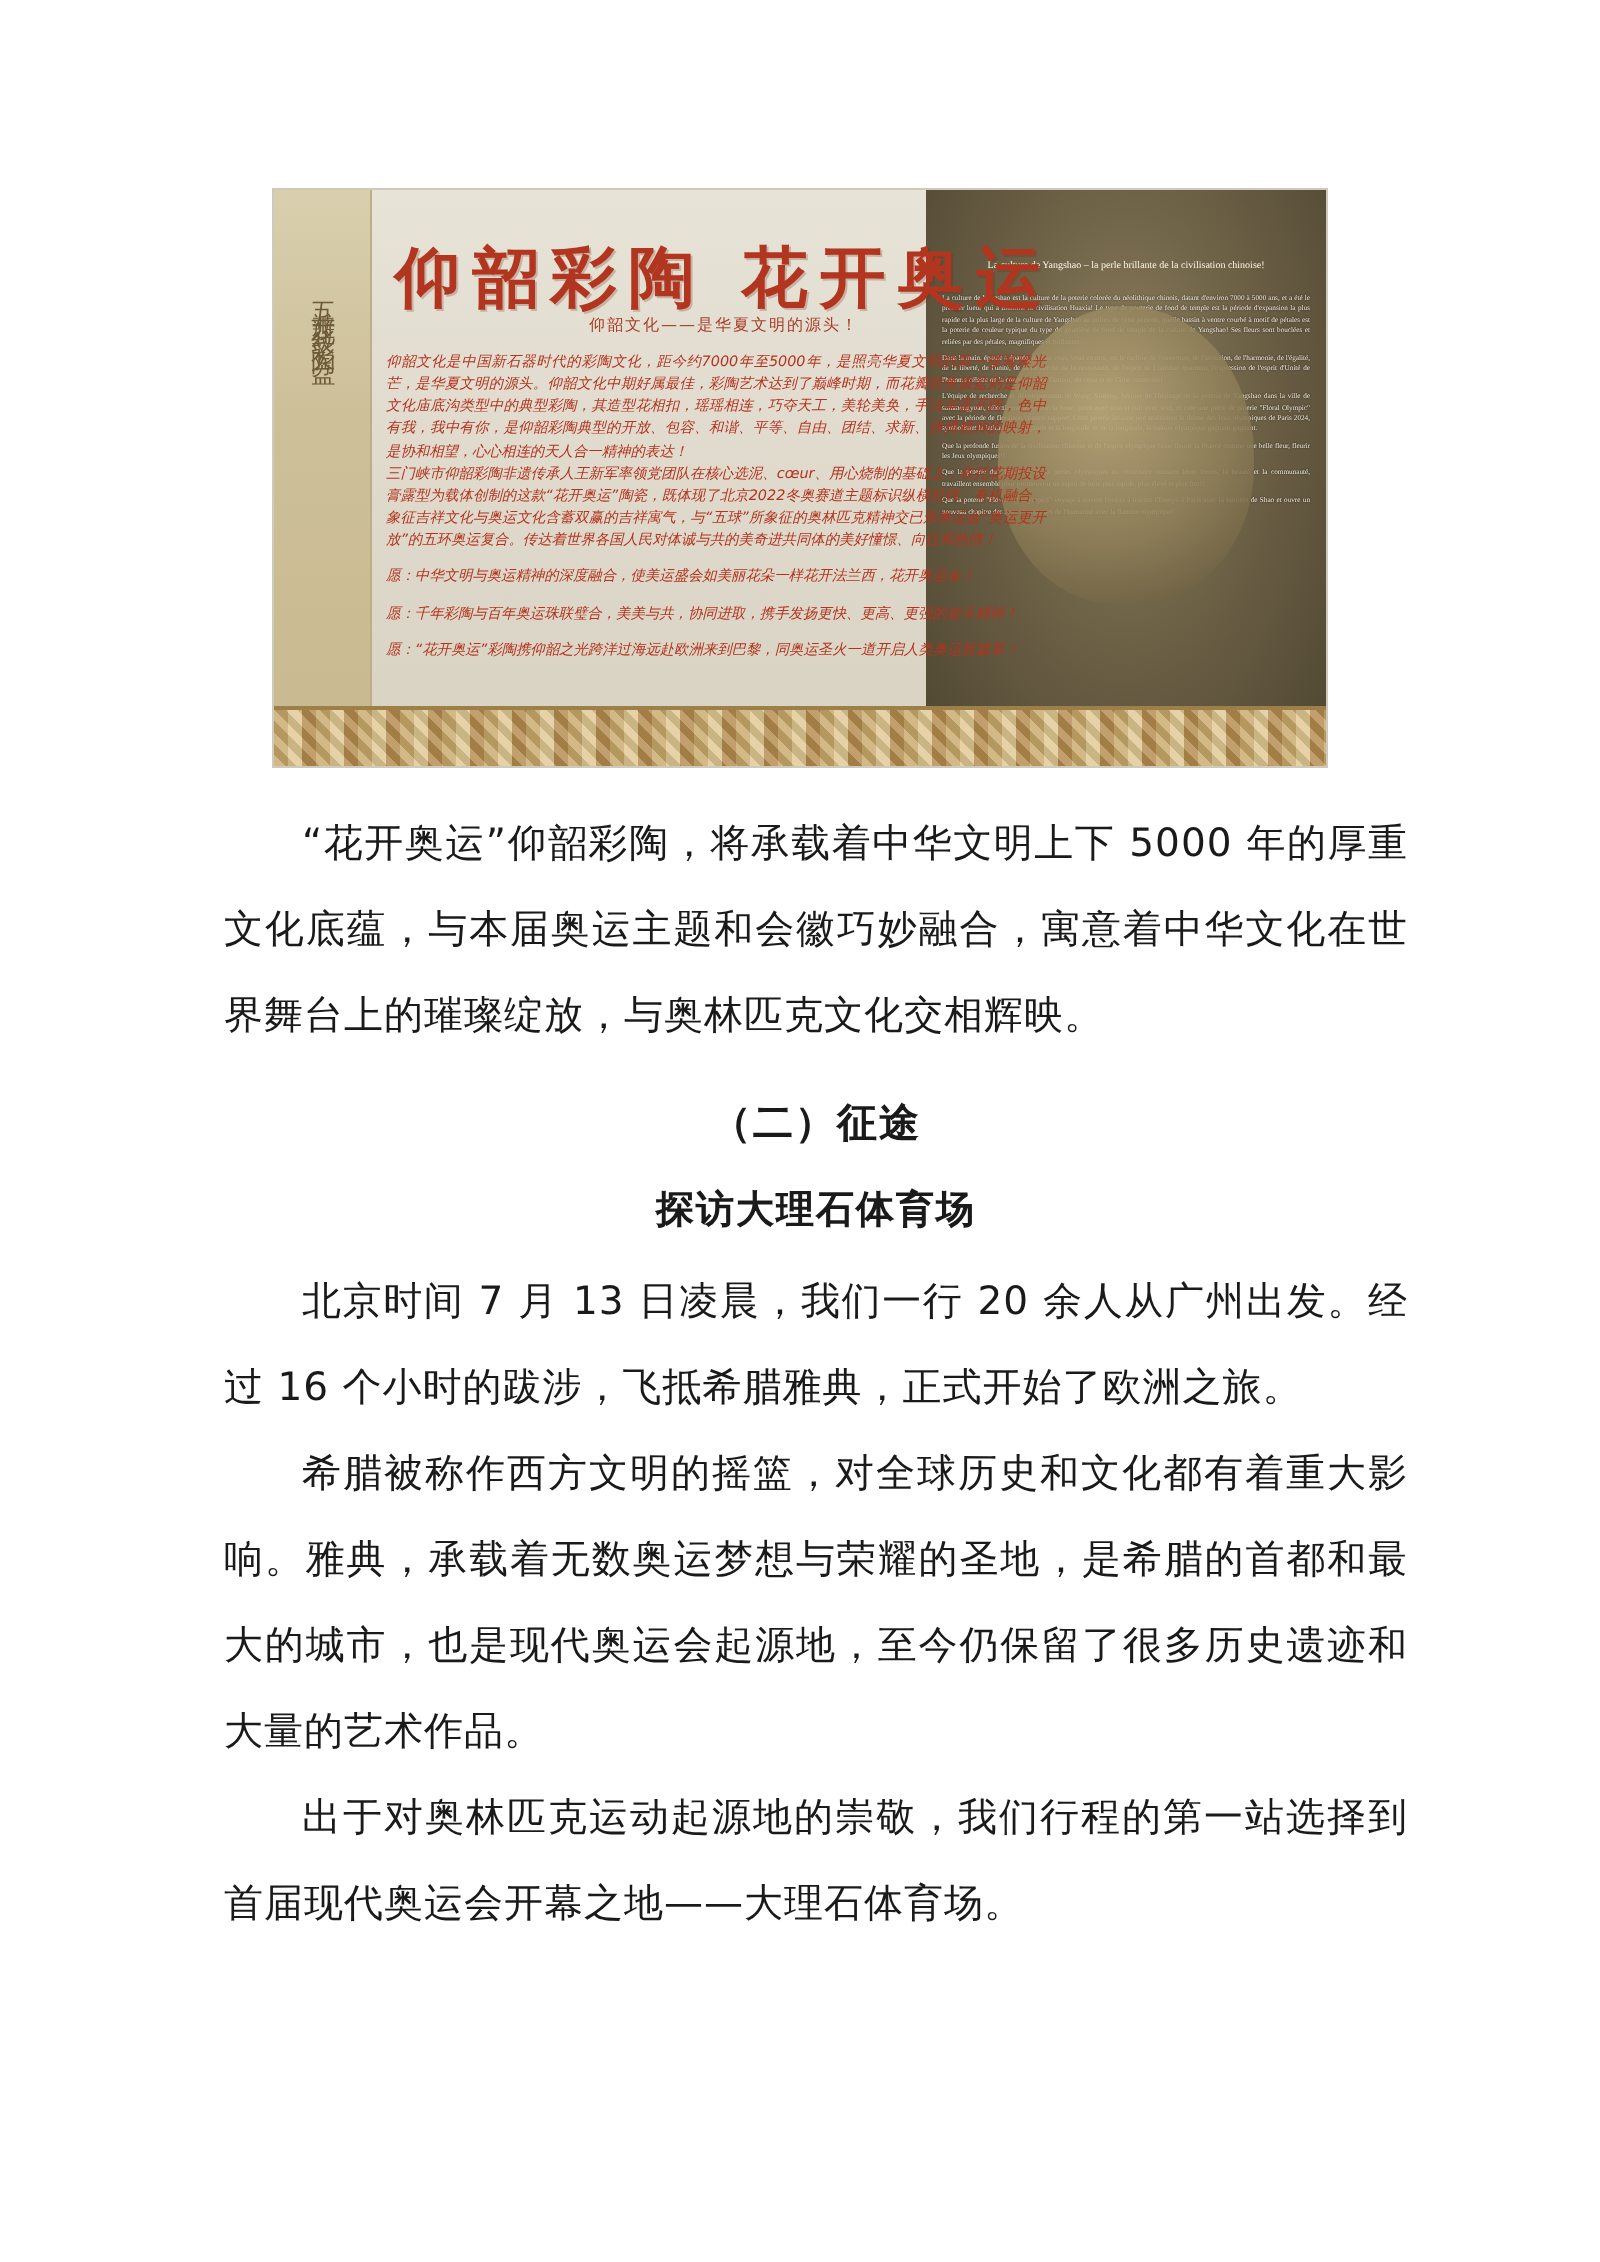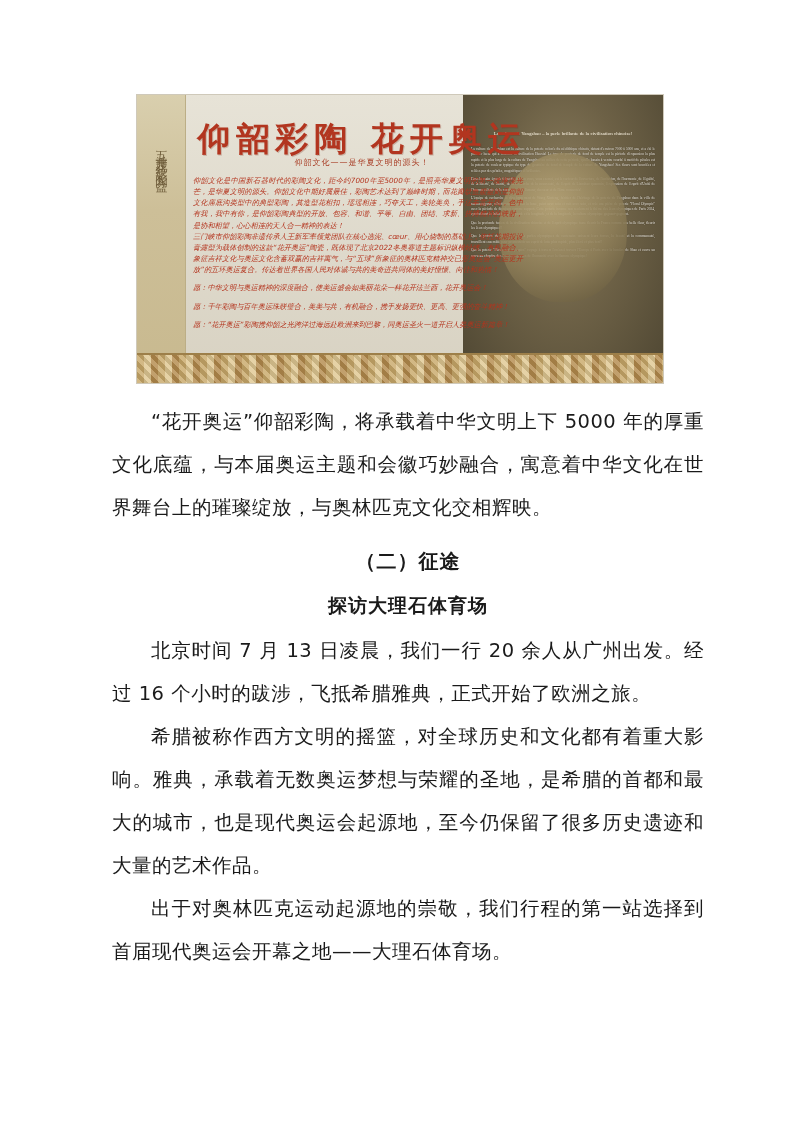--- a/index.html
+++ b/index.html
@@ -215,21 +215,21 @@
         </div>
       </div>
 
       <div class="fig-title">仰韶彩陶  花开奥运</div>
       <div class="fig-subtitle">仰韶文化——是华夏文明的源头！</div>
 
       <div class="fig-body">
         <p>仰韶文化是中国新石器时代的彩陶文化，距今约7000年至5000年，是照亮华夏文明的第一缕璀璨光芒，是华夏文明的源头。仰韶文化中期好属最佳，彩陶艺术达到了巅峰时期，而花瓣纹鱼腹盆则是仰韶文化庙底沟类型中的典型彩陶，其造型花相扣，瑶瑶相连，巧夺天工，美轮美奂，手法丰富开阔，色中有我，我中有你，是仰韶彩陶典型的开放、包容、和谐、平等、自由、团结、求新、拼搏精神的映射，是协和相望，心心相连的天人合一精神的表达！</p>
         <p>三门峡市仰韶彩陶非遗传承人王新军率领党团队在核心选泥、cœur、用心烧制的基础上，依托花期投设膏露型为载体创制的这款“花开奥运”陶瓷，既体现了北京2022冬奥赛道主题标识纵横经纬、有机融合、象征吉祥文化与奥运文化含蓄双赢的吉祥寓气，与“五球”所象征的奥林匹克精神交已形奥运会“奥运更开放”的五环奥运复合。传达着世界各国人民对体诚与共的美奇进共同体的美好憧憬、向往和热情！</p>
         <p class="wish">愿：中华文明与奥运精神的深度融合，使美运盛会如美丽花朵一样花开法兰西，花开奥运会！</p>
-        <p class="wish">愿：千年彩陶与百年奥运珠联璧合，美美与共，有机融合，携手发扬更快、更高、更强的奋斗精神！</p>
+        <p class="wish">愿：千年彩陶与百年奥运珠联璧合，美美与共，协同进取，携手发扬更快、更高、更强的奋斗精神！</p>
         <p class="wish">愿：“花开奥运”彩陶携仰韶之光跨洋过海远赴欧洲来到巴黎，同奥运圣火一道开启人类奥运新篇章！</p>
       </div>
 
       <div class="fig-bottom-band"></div>
       <div class="fig-outer-shadow"></div>
     </div>
   </div>
 
   <div class="doc-text">
     <p class="para">“花开奥运”仰韶彩陶，将承载着中华文明上下 5000 年的厚重文化底蕴，与本届奥运主题和会徽巧妙融合，寓意着中华文化在世界舞台上的璀璨绽放，与奥林匹克文化交相辉映。</p>

